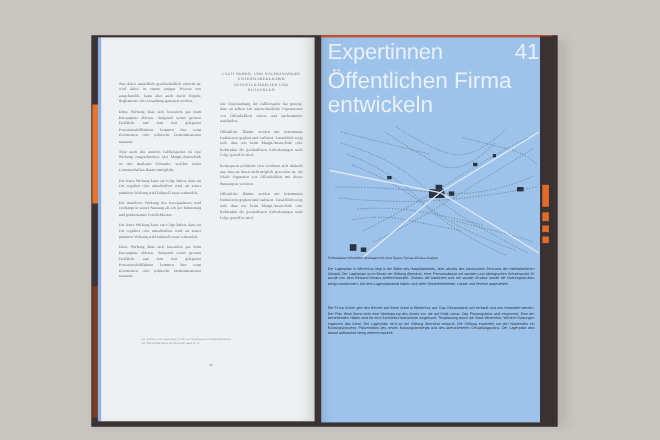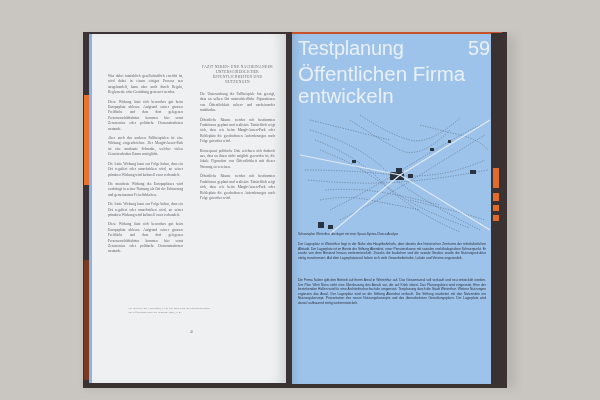--- a/index.html
+++ b/index.html
@@ -63,22 +63,22 @@
 
 <div class="right-page"></div>
 <div class="spine-top"></div>
 <div class="right-edge">
   <div class="o" style="top:135px;height:20px;"></div>
   <div class="o" style="top:160px;height:8px;"></div>
   <div class="o" style="top:172px;height:6px;"></div>
   <div class="o" style="top:182px;height:6px;"></div>
 </div>
 
-<div class="rp-title">Testplanung</div>
-<div class="rp-num">59</div>
+<div class="rp-title">Expertinnen</div>
+<div class="rp-num">41</div>
 <div class="rp-sub">Öffentlichen Firma entwickeln</div>
 
 <svg class="map" viewBox="0 0 190 124">
   <g fill="#2a3440">
     <rect x="90" y="62" width="14" height="8"></rect>
     <rect x="96" y="58" width="6" height="4"></rect>
     <rect x="108" y="64" width="5" height="4"></rect>
     <rect x="18" y="112" width="6" height="6"></rect>
     <rect x="28" y="115" width="5" height="4"></rect>
     <rect x="170" y="60" width="6" height="4"></rect>

